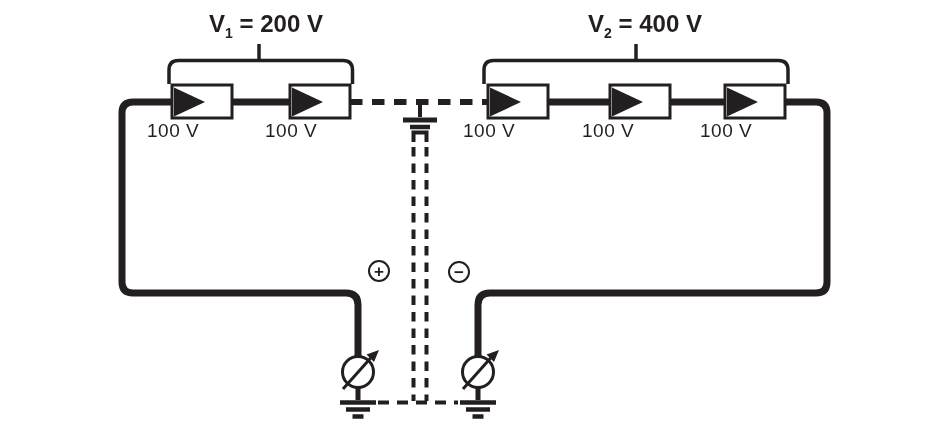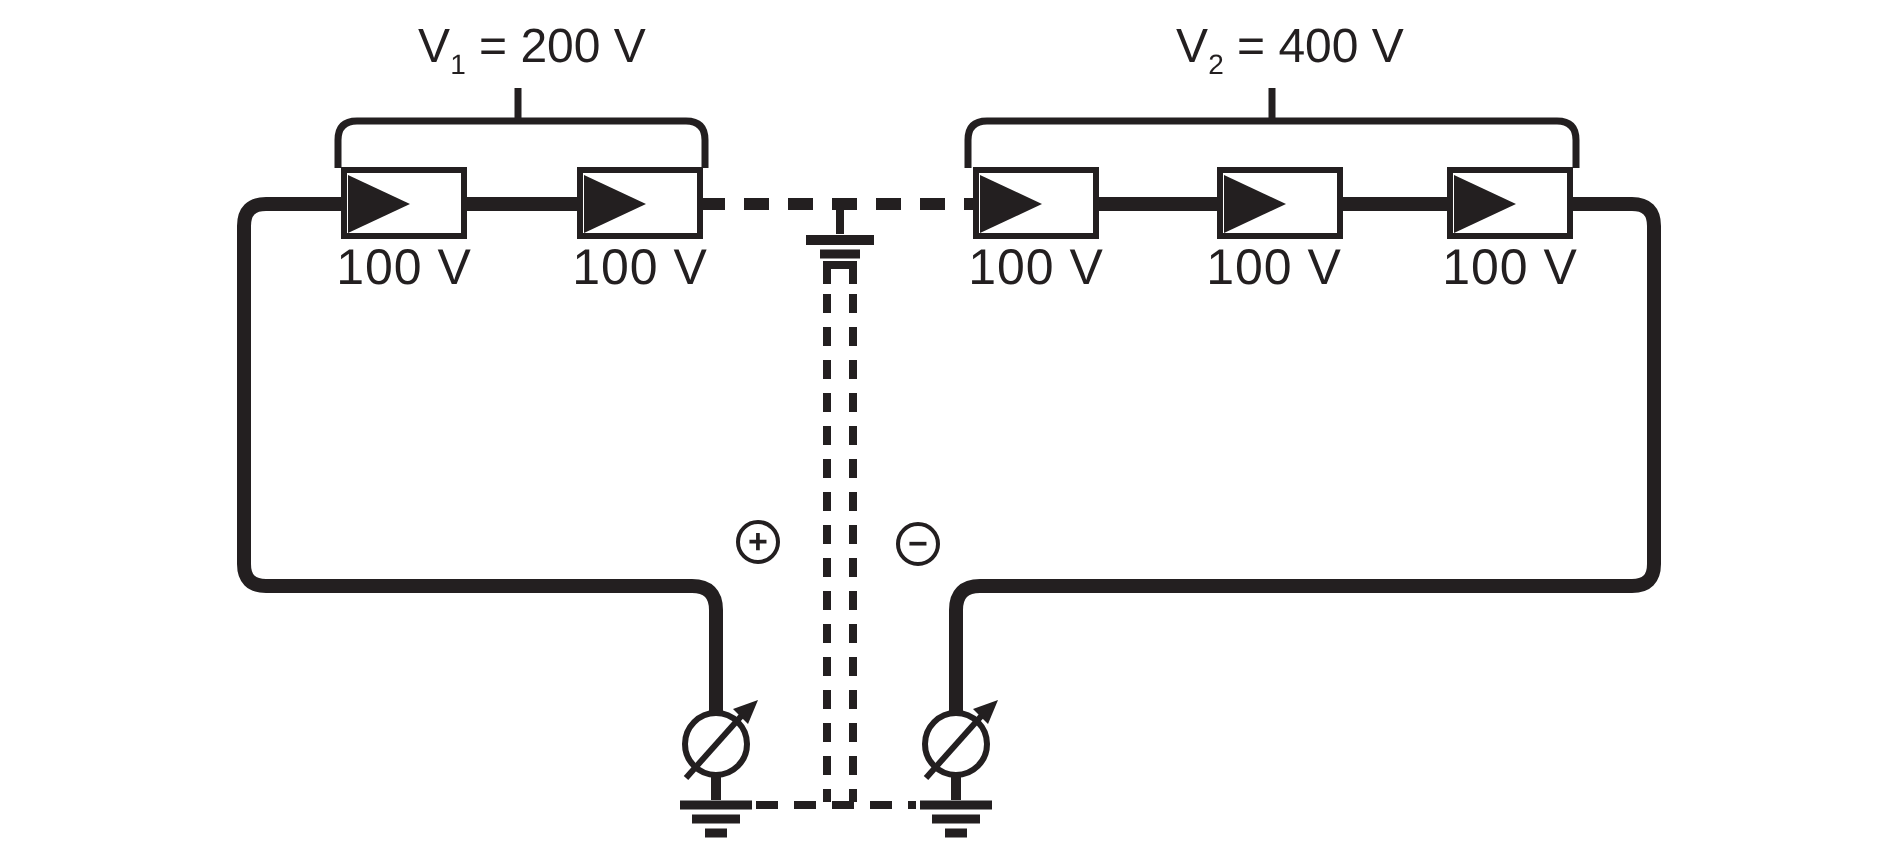--- a/index.html
+++ b/index.html
@@ -5,26 +5,26 @@
   :root { --ink: #231f20; --bg: #ffffff; }
   html,body { margin:0; padding:0; background:var(--bg); }
   .stage {
     position:relative; width:950px; height:431px;
     background:var(--bg); overflow:hidden;
     font-family:"Liberation Sans", sans-serif;
   }
   .stage svg { position:absolute; left:0; top:0; color:var(--ink); }
   .vlabel {
     position:absolute; width:220px; top:10px; text-align:center;
-    font-size:24px; font-weight:normal; color:var(--ink); white-space:pre;
+    font-size:24px; font-weight:bold; color:var(--ink); white-space:pre;
   }
   .vlabel sub { font-size:14px; line-height:0; }
   .ulabel {
-    position:absolute; width:110px; top:120px; text-align:center;
-    font-size:25px; font-weight:400; color:var(--ink);
+    position:absolute; width:110px; top:120px; text-align:left;
+    font-size:19px; font-weight:400; color:var(--ink);
     letter-spacing:0.5px; white-space:pre;
   }
   .pol {
     position:absolute; width:18px; height:18px;
     border:2.5px solid var(--ink); border-radius:50%;
     display:flex; align-items:center; justify-content:center;
     font-size:17px; font-weight:bold; color:var(--ink); line-height:1;
   }
   .pol span { transform:translateY(-0.5px); }
 </style>

